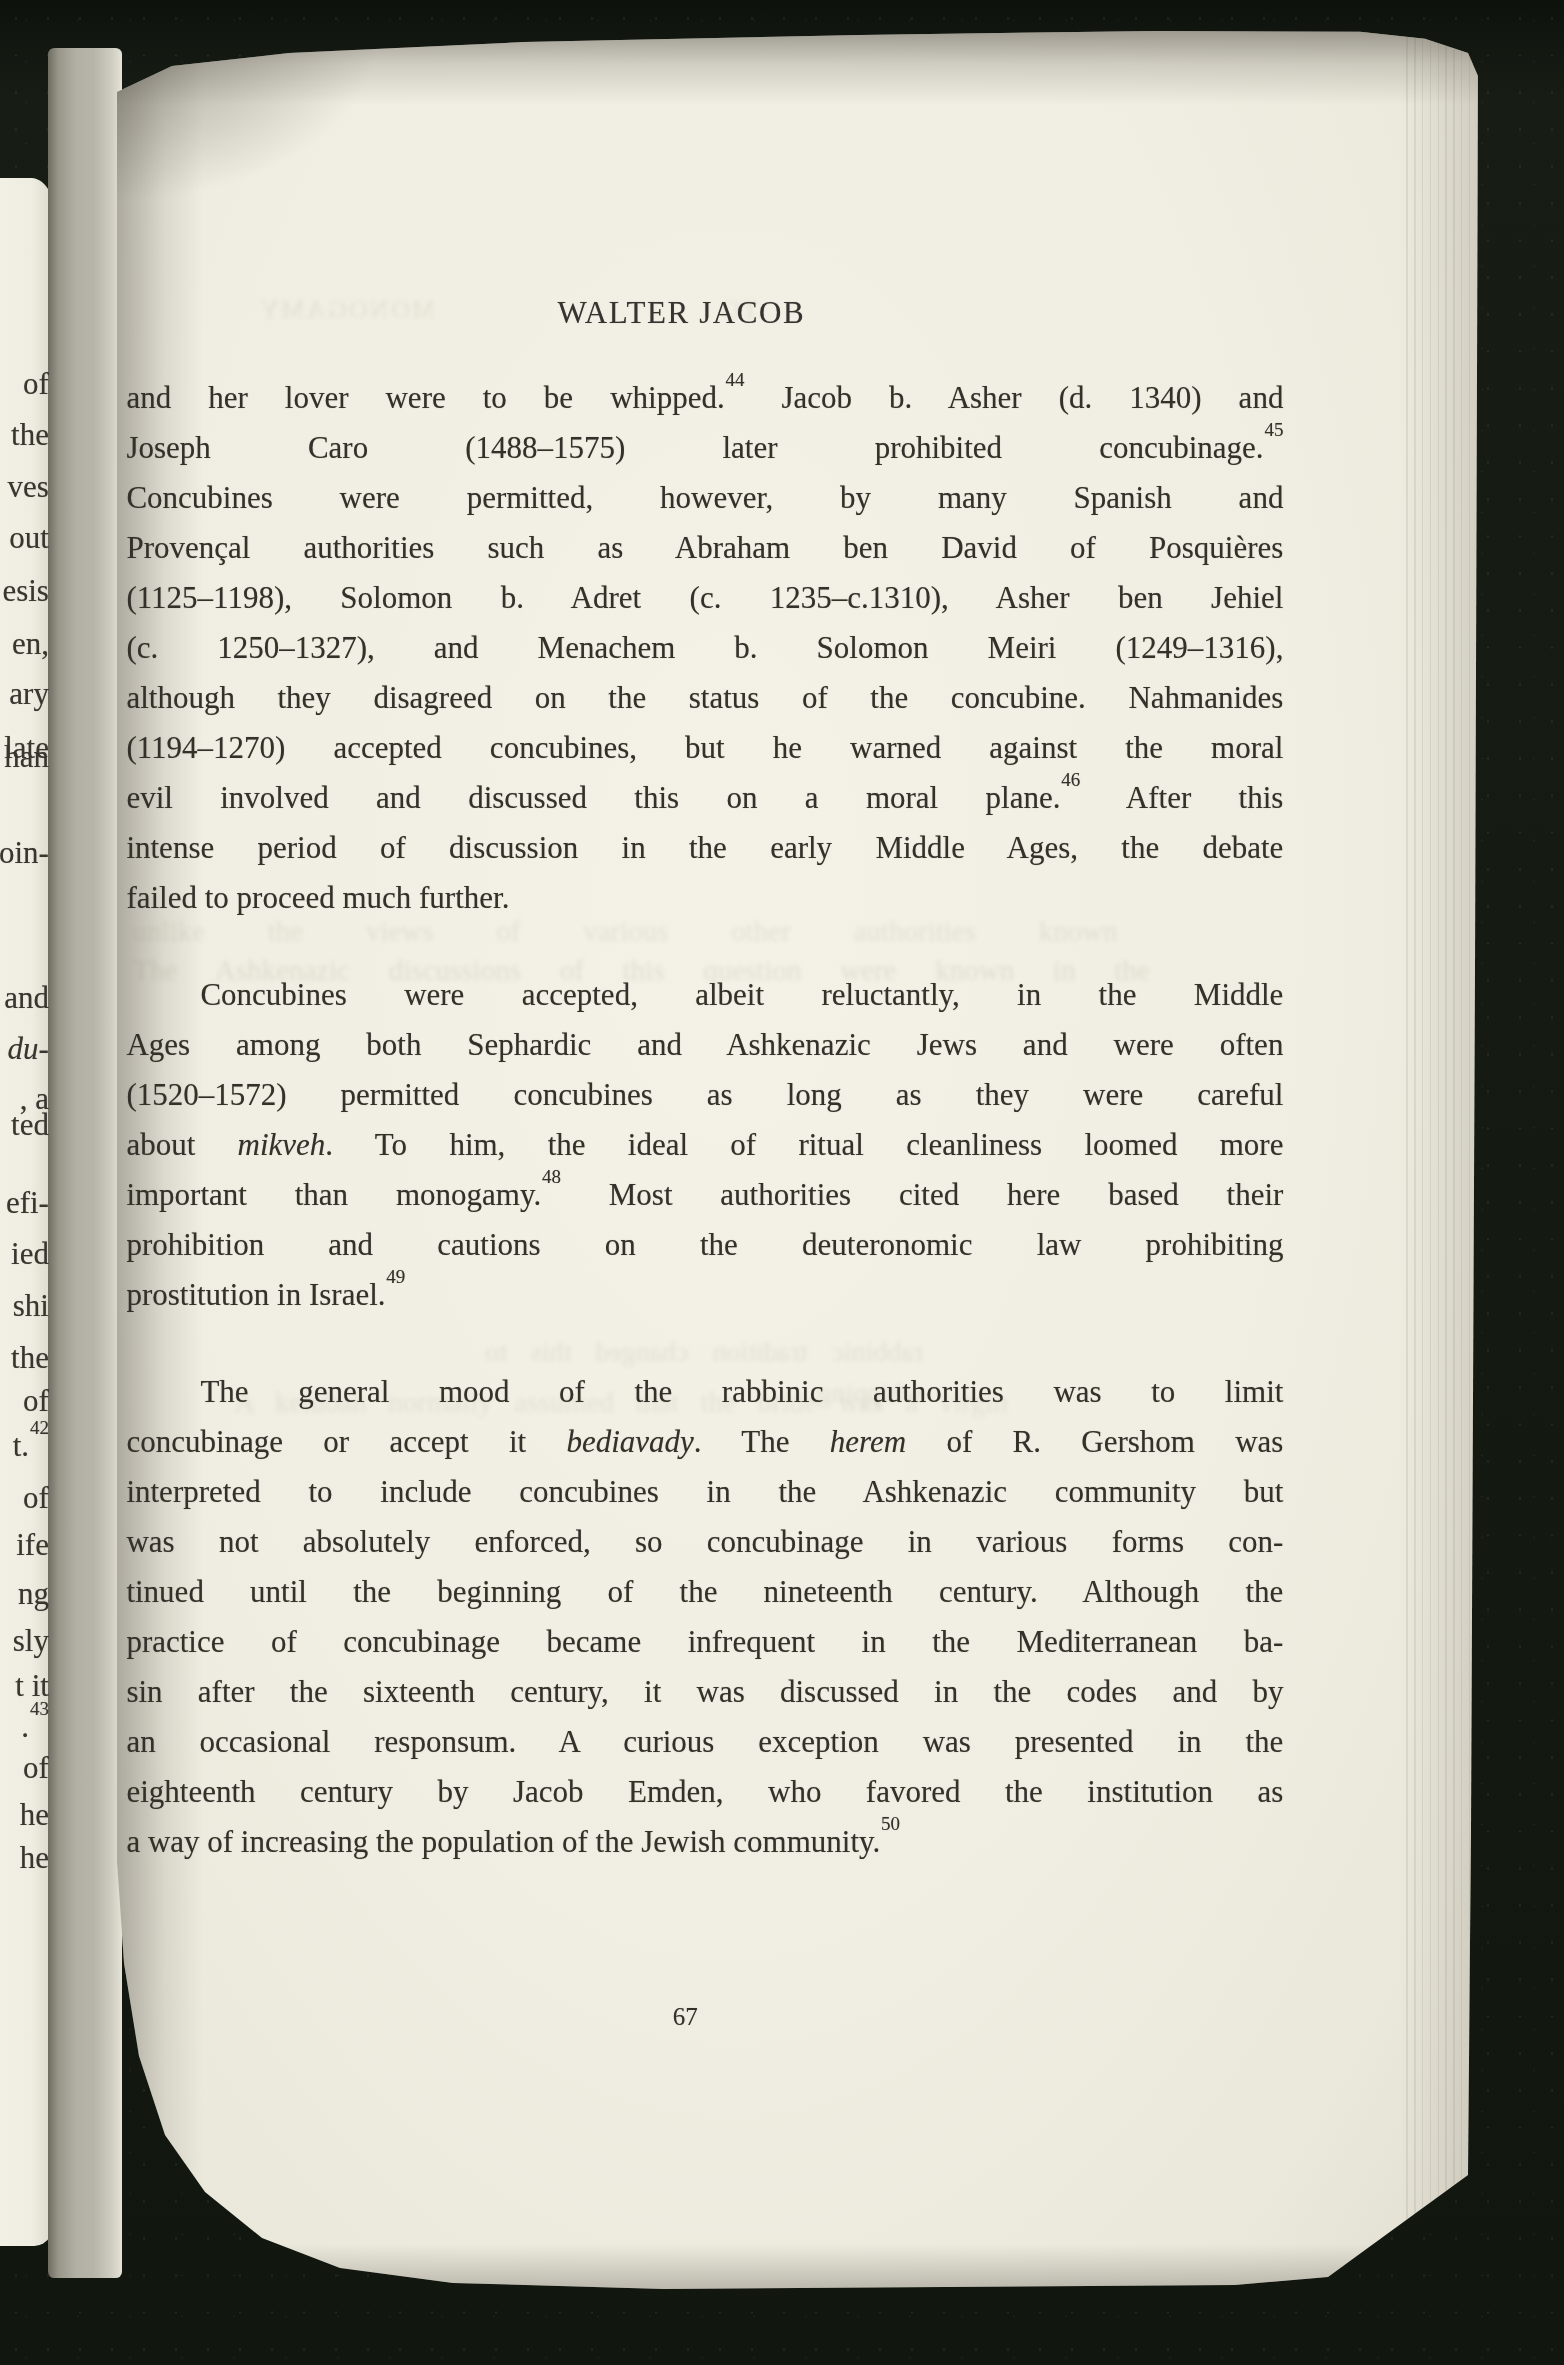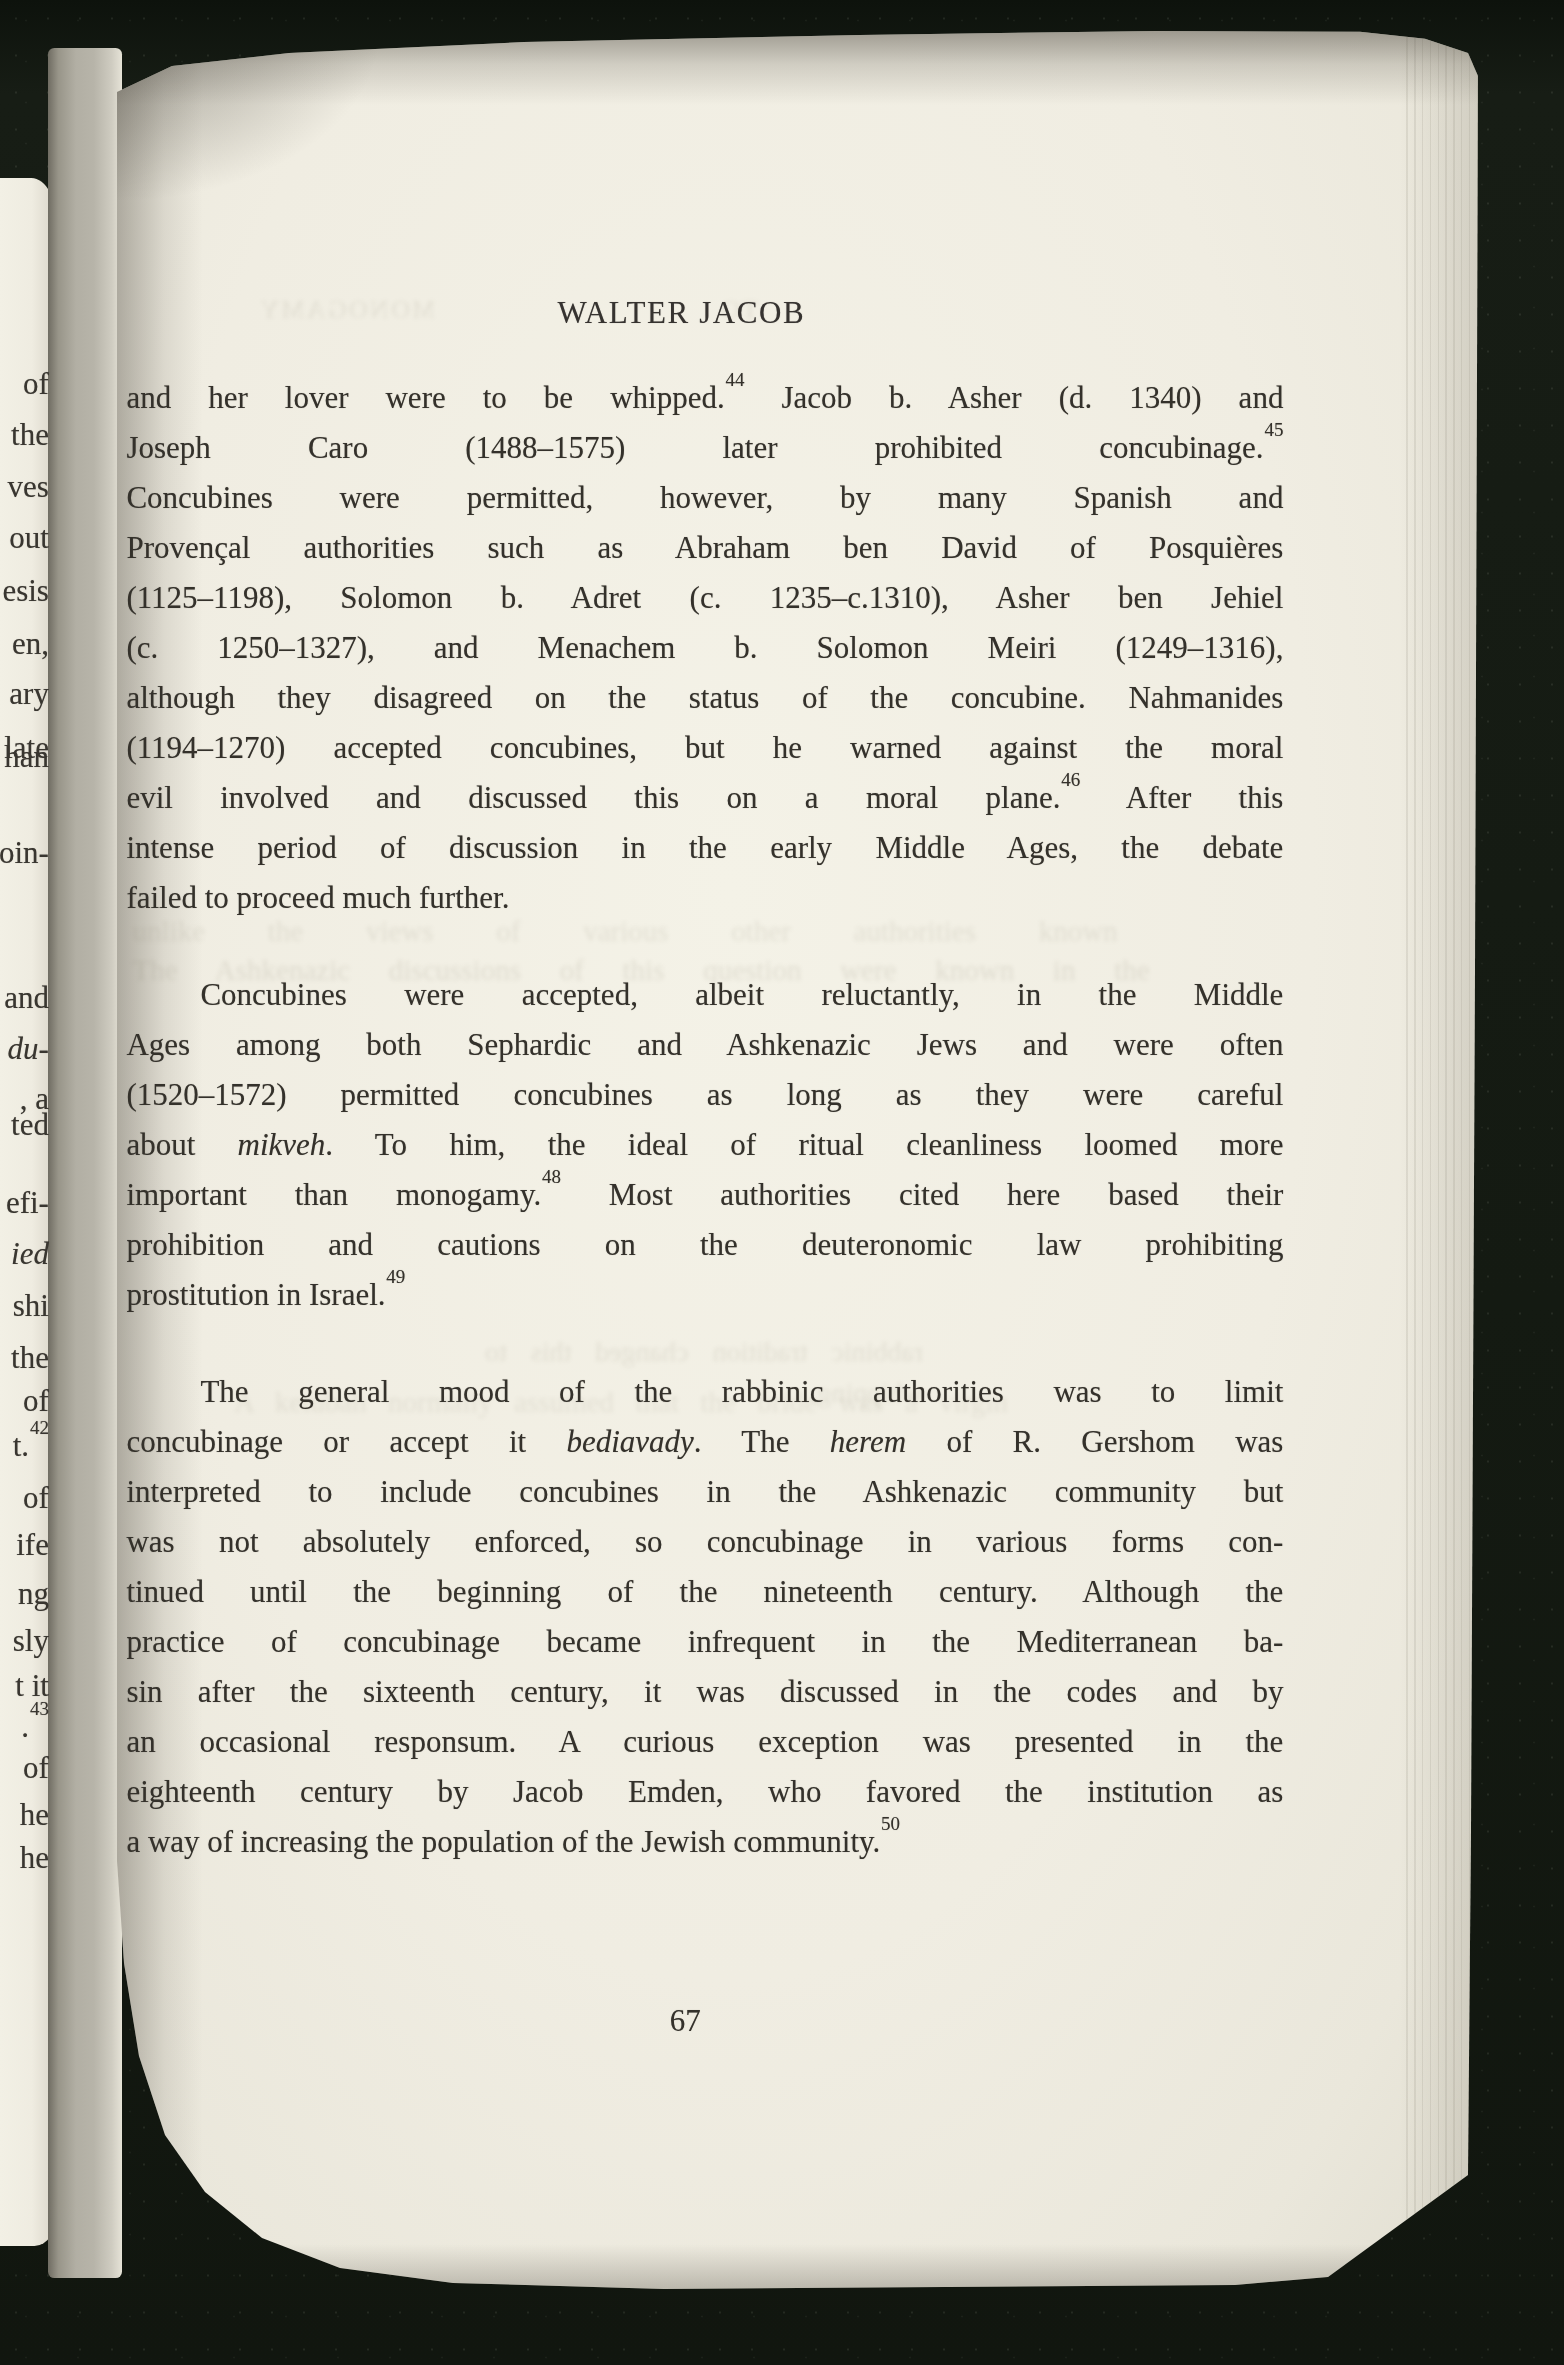--- a/index.html
+++ b/index.html
@@ -80,21 +80,21 @@
     font-size:31px;color:#34312b;
     text-shadow:0 0 0.9px rgba(52,49,43,.42);
   }
   .para + .para{margin-top:47px;}
   .line{height:50px;line-height:50px;text-align:justify;text-align-last:justify;}
   .line.lastline{text-align-last:left;}
   .line.firstline{padding-left:74px;}
   em{font-style:italic;}
   .page-number{
     position:absolute;left:9.4px;top:1972px;width:1157px;text-align:center;
-    transform:translateX(-19.6px);font-size:31px;color:#34312b;
+    transform:translateX(-19.6px);font-size:25px;color:#34312b;
     text-shadow:0 0 0.8px rgba(52,49,43,.4);
   }
   
   .bleed-layer{position:absolute;left:0;top:0;width:100%;height:100%;}
   .bleed{
     position:absolute;color:#837d6a;filter:blur(2px);
     line-height:41px;text-align:justify;text-align-last:justify;
   }
   .bleed.mirror{transform:scaleX(-1);}
   .bleed.caps{letter-spacing:2.3px;}
@@ -115,21 +115,21 @@
     <div class="frag" style="top: 619px;"><span>en,</span></div>
     <div class="frag" style="top: 669px;"><span>ary</span></div>
     <div class="frag" style="top: 723px;"><span>late</span></div>
     <div class="frag" style="top: 732px;"><span>han</span></div>
     <div class="frag" style="top: 828px;"><span>oin-</span></div>
     <div class="frag" style="top: 973px;"><span>and</span></div>
     <div class="frag it" style="top: 1024px;"><span>du-</span></div>
     <div class="frag" style="top: 1074px;"><span>, a</span></div>
     <div class="frag" style="top: 1100px;"><span>ted</span></div>
     <div class="frag" style="top: 1178px;"><span>efi-</span></div>
-    <div class="frag" style="top: 1229px; font-style: italic;"><span>ied</span></div>
+    <div class="frag" style="top: 1229px;"><span>ied</span></div>
     <div class="frag" style="top: 1281px;"><span>shi</span></div>
     <div class="frag" style="top: 1333px;"><span>the</span></div>
     <div class="frag" style="top: 1376px;"><span>of</span></div>
     <div class="frag" style="top: 1421px;"><span>t.</span><sup>42</sup></div>
     <div class="frag" style="top: 1473px;"><span>of</span></div>
     <div class="frag" style="top: 1520px;"><span>ife</span></div>
     <div class="frag" style="top: 1569px;"><span>ng</span></div>
     <div class="frag" style="top: 1616px;"><span>sly</span></div>
     <div class="frag" style="top: 1661px;"><span>t it</span></div>
     <div class="frag" style="top: 1702px;"><span>.</span><sup>43</sup></div>

